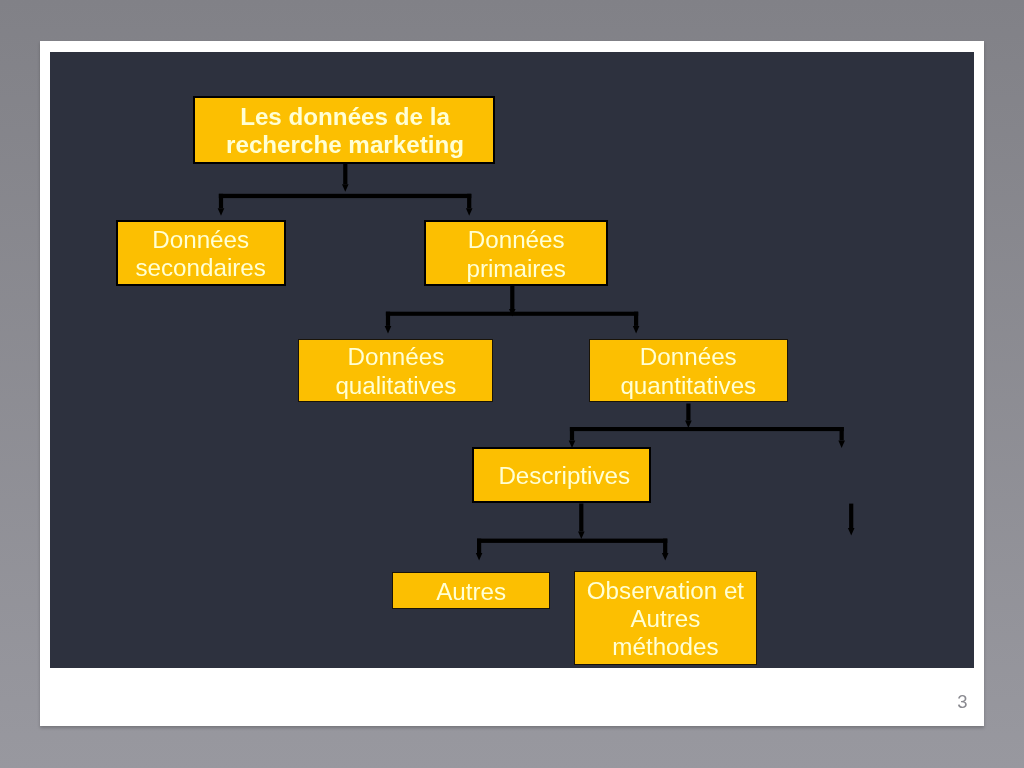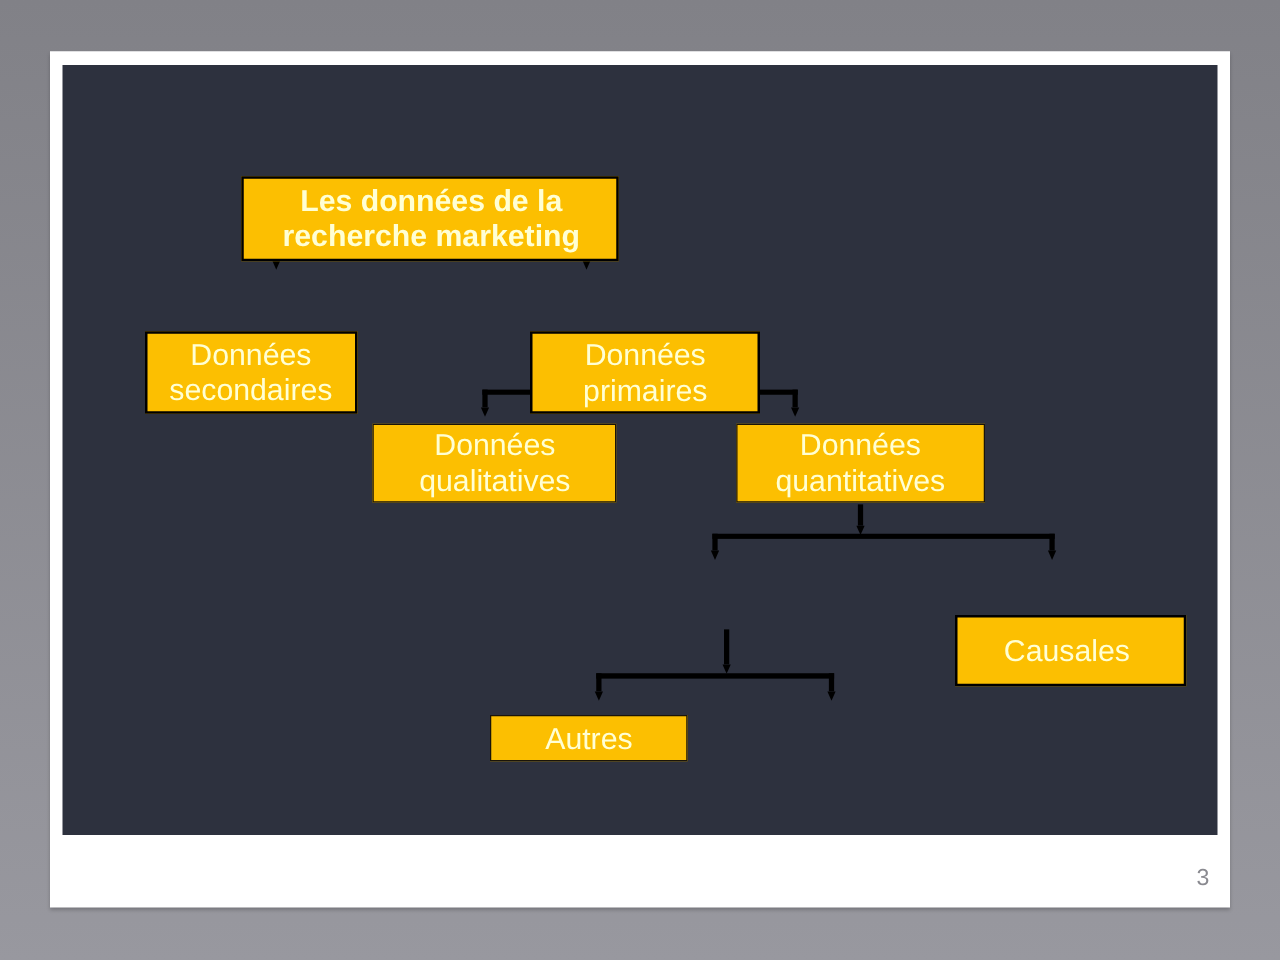--- a/index.html
+++ b/index.html
@@ -12,21 +12,21 @@
   #slide{position:absolute;left:40px;top:41px;width:944px;height:685px;background:#ffffff;
          box-shadow:0 2px 3px rgba(0,0,0,0.22);}
   
   #canvas{position:absolute;left:10px;top:11px;width:924px;height:616px;background:#2d313e;
           overflow:hidden;}
 
   
   .node{position:absolute;padding-top:3px;background:#fcbf01;color:#ffffd4;
         display:flex;align-items:center;justify-content:center;text-align:center;
         box-sizing:border-box;line-height:1.17;font-size:24.2px;white-space:pre-line;}
-  .node.thick{border:2.5px solid #000000;margin-top:45px;}
+  .node.thick{border:2.5px solid #000000;}
   .node.thin{border:1px solid #1a1408;}
   .node.bold{font-weight:bold;}
 
   #pagenum{position:absolute;right:16.5px;bottom:13px;color:#8a8a90;font-size:18.5px;}
   svg.conn{position:absolute;left:0;top:0;width:924px;height:616px;}
 </style>
 </head>
 <body>
 
 <div id="slide">
@@ -80,22 +80,25 @@
 
     <div class="node thick" style="left:374.4px;top:168px;width:183.6px;height:66px;">Données
 primaires</div>
 
     <div class="node thin" style="left:248.3px;top:286.5px;width:195.2px;height:63.4px;">Données
 qualitatives</div>
 
     <div class="node thin" style="left:538.9px;top:286.5px;width:198.8px;height:63.4px;">Données
 quantitatives</div>
 
+    <div class="node thick" style="left:422.1px;top:394.6px;width:179.3px;height:56.9px;padding-left:5px;">Descriptives</div>
 
-    <div class="node thick" style="left:714px;top:394.9px;width:185px;height:56.7px;padding-right:6px;">Causales</div>
 
     <div class="node thin" style="left:342.3px;top:519.5px;width:157.7px;height:37.7px;">Autres</div>
 
+    <div class="node thin" style="left:524px;top:518.5px;width:182.9px;height:94.2px;">Observation et
+Autres
+méthodes</div>
 
 
   </div>
   <div id="pagenum">3</div>
 </div>
 
 </body></html>

